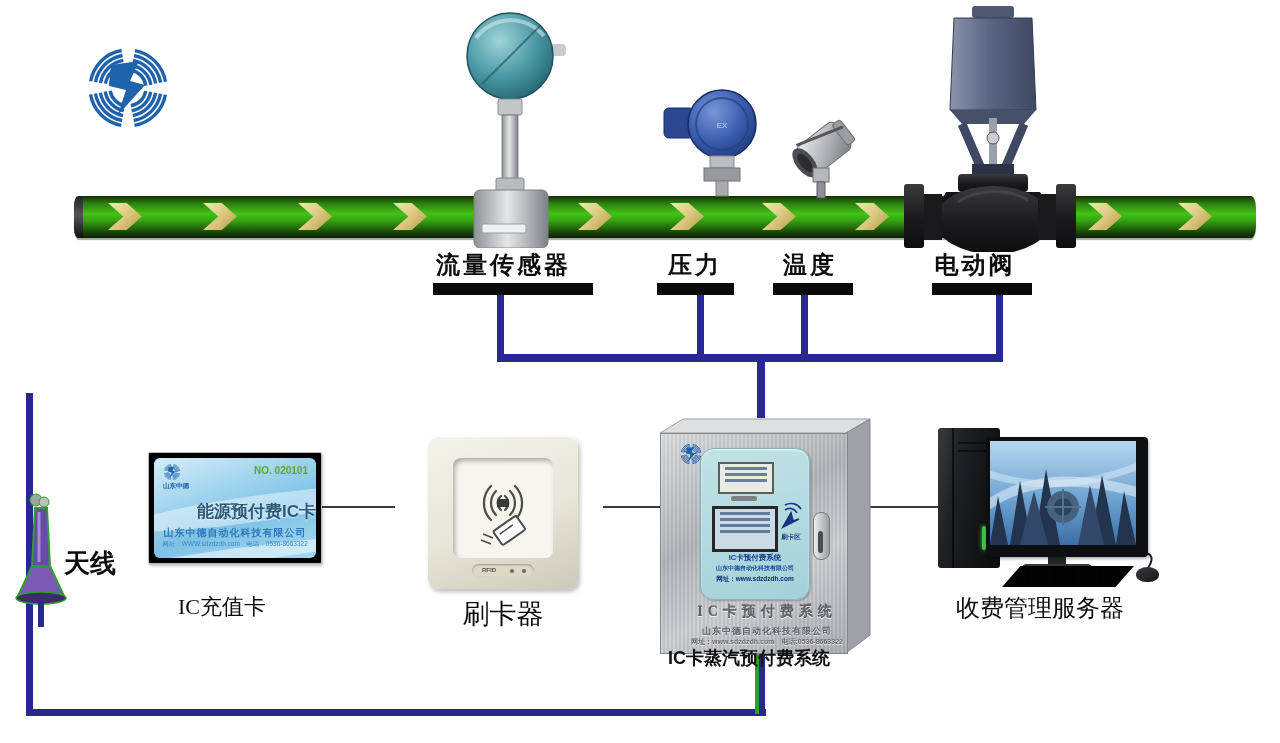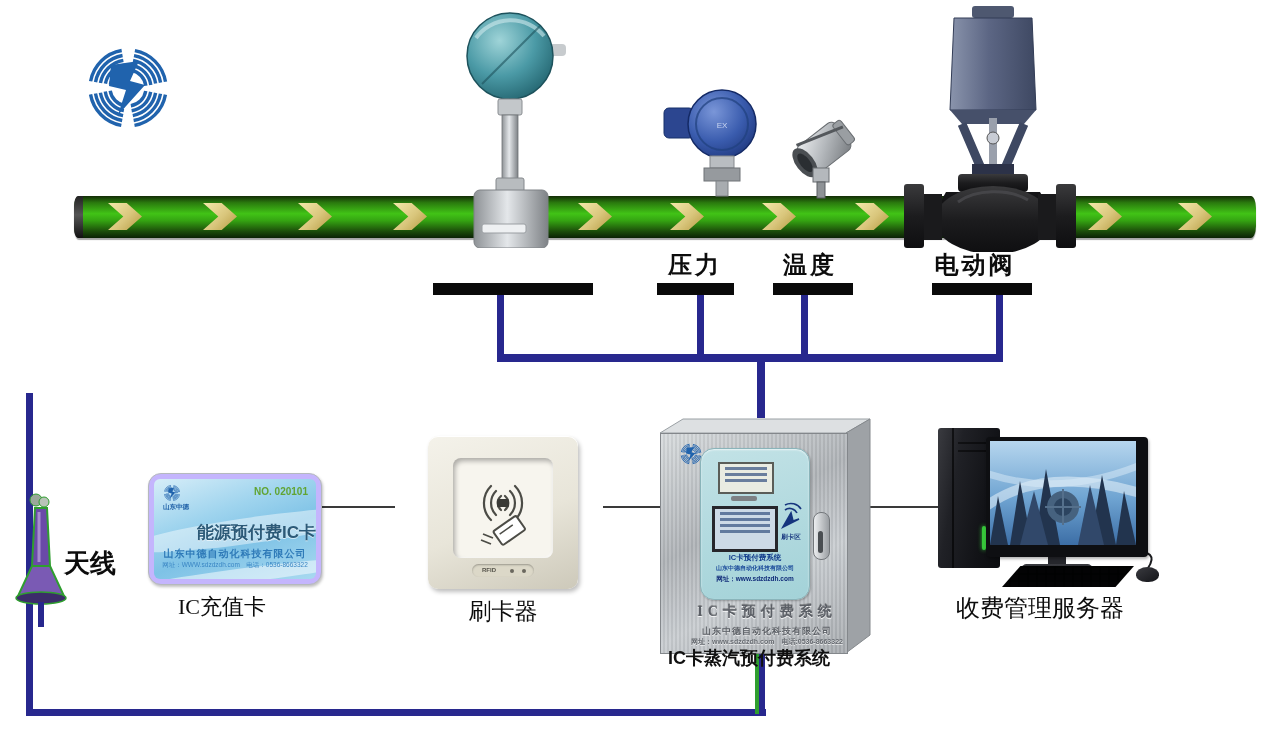--- a/index.html
+++ b/index.html
@@ -27,22 +27,22 @@
     letter-spacing:3px;white-space:nowrap;z-index:4;}
   .bar{position:absolute;top:283px;height:12px;background:#0a0a0a;z-index:4;}
 
   
   .wire{position:absolute;background:#28288e;z-index:1;}
   .wire-riser{position:absolute;left:755px;top:646px;width:10px;height:68px;z-index:1;
     background:linear-gradient(to right,#2f9e2f 0 40%,#28288e 40% 100%);}
   .thinline{position:absolute;top:506px;height:2px;background:#3a3a3a;z-index:1;}
 
   
-  .card{position:absolute;left:148px;top:452px;width:172px;height:110px;background:#c4b5fd;
-    border:1px solid #b5b9bd;border-radius:13px;box-shadow:1px 2px 3px rgba(0,0,0,.25);z-index:3;margin-top:21px;}
+  .card{position:absolute;left:148px;top:452px;width:172px;height:110px;background:#000000;
+    border:1px solid #b5b9bd;border-radius:2px;box-shadow:1px 2px 3px rgba(0,0,0,.25);z-index:3;}
   .card-face{position:absolute;left:5px;top:5px;right:5px;bottom:5px;border-radius:6px;overflow:hidden;
     background:linear-gradient(160deg,#d6edf8 0%,#9fd4ee 35%,#7ec2e6 60%,#a8d9f0 100%);}
   .card-face::before{content:"";position:absolute;left:-30px;top:38px;width:260px;height:26px;
     background:rgba(255,255,255,.45);transform:rotate(-8deg);border-radius:50%;}
   .card-face::after{content:"";position:absolute;left:-30px;top:88px;width:260px;height:14px;
     background:rgba(255,255,255,.5);transform:rotate(-7deg);border-radius:50%;}
   .card-brand{position:absolute;left:9px;top:24px;font:700 6.5px "Liberation Sans",sans-serif;color:#1d5fa6;z-index:2;}
   .card-no{position:absolute;right:8px;top:7px;font:700 10px "Liberation Sans",sans-serif;color:#61a433;z-index:2;}
   .card-title{position:absolute;left:0;top:42px;width:100%;text-align:right;z-index:2;
     font:700 17px "Liberation Sans",sans-serif;color:#2c5a78;text-shadow:0 1px 0 rgba(255,255,255,.6);}
@@ -245,20 +245,21 @@
     <rect x="62" y="168" width="70" height="18" rx="4" fill="url(#vbody)"></rect>
     <polygon points="50,186 144,186 152,200 42,200" fill="#141416"></polygon>
     <ellipse cx="97" cy="214" rx="58" ry="34" fill="url(#vbody)"></ellipse>
     <rect x="8" y="178" width="20" height="64" rx="3" fill="url(#vbody)"></rect>
     <rect x="28" y="188" width="18" height="46" fill="#1a1a1c"></rect>
     <rect x="160" y="178" width="20" height="64" rx="3" fill="url(#vbody)"></rect>
     <rect x="142" y="188" width="18" height="46" fill="#1a1a1c"></rect>
     <path d="M62 196 A46 26 0 0 1 132 194" fill="none" stroke="#4a4a4e" stroke-width="3" opacity=".8"></path>
   </svg>
 
+  <div class="pipe-label" style="left:436px">流量传感器</div>
   <div class="pipe-label" style="left:695px;transform:translateX(-50%)">压力</div>
   <div class="pipe-label" style="left:810px;transform:translateX(-50%)">温度</div>
   <div class="pipe-label" style="left:975px;transform:translateX(-50%)">电动阀</div>
   <div class="bar" style="left:433px;width:160px"></div>
   <div class="bar" style="left:657px;width:77px"></div>
   <div class="bar" style="left:773px;width:80px"></div>
   <div class="bar" style="left:932px;width:100px"></div>
 
   <div class="wire" style="left:497px;top:295px;width:7px;height:61px"></div>
   <div class="wire" style="left:697px;top:295px;width:7px;height:61px"></div>
@@ -316,21 +317,21 @@
         </g>
         <path d="M30 76 l10 4 M28 82 l10 4" stroke="#4c4c46" stroke-width="1.8"></path>
       </svg>
     </div>
     <div class="reader-strip">
       <span class="txt">RFID</span>
       <span class="led" style="left:38px"></span>
       <span class="led" style="left:50px"></span>
     </div>
   </div>
-  <div class="caption" style="left:503px;top:596px;transform:translateX(-50%);font-size:23px">刷卡器</div>
+  <div class="caption" style="left:503px;top:596px;transform:translateX(-50%);font-size:27px">刷卡器</div>
 
   <div class="cab">
     <svg class="abs" style="left:0;top:0" width="216" height="242" viewBox="0 0 216 242">
       <polygon points="5,20 28,6 215,6 191,20" fill="#dde0e2" stroke="#9aa0a4" stroke-width="1"></polygon>
       <polygon points="191,20 215,6 215,222 191,240" fill="#9ea2a6" stroke="#84888c" stroke-width="1"></polygon>
     </svg>
     <div class="cab-front"></div>
     <div class="abs" style="left:5px;top:20px;width:214px;height:219px;z-index:2">
       <svg style="position:absolute;left:18px;top:8px" width="26" height="26">
           <use href="#zd-logo"></use>

